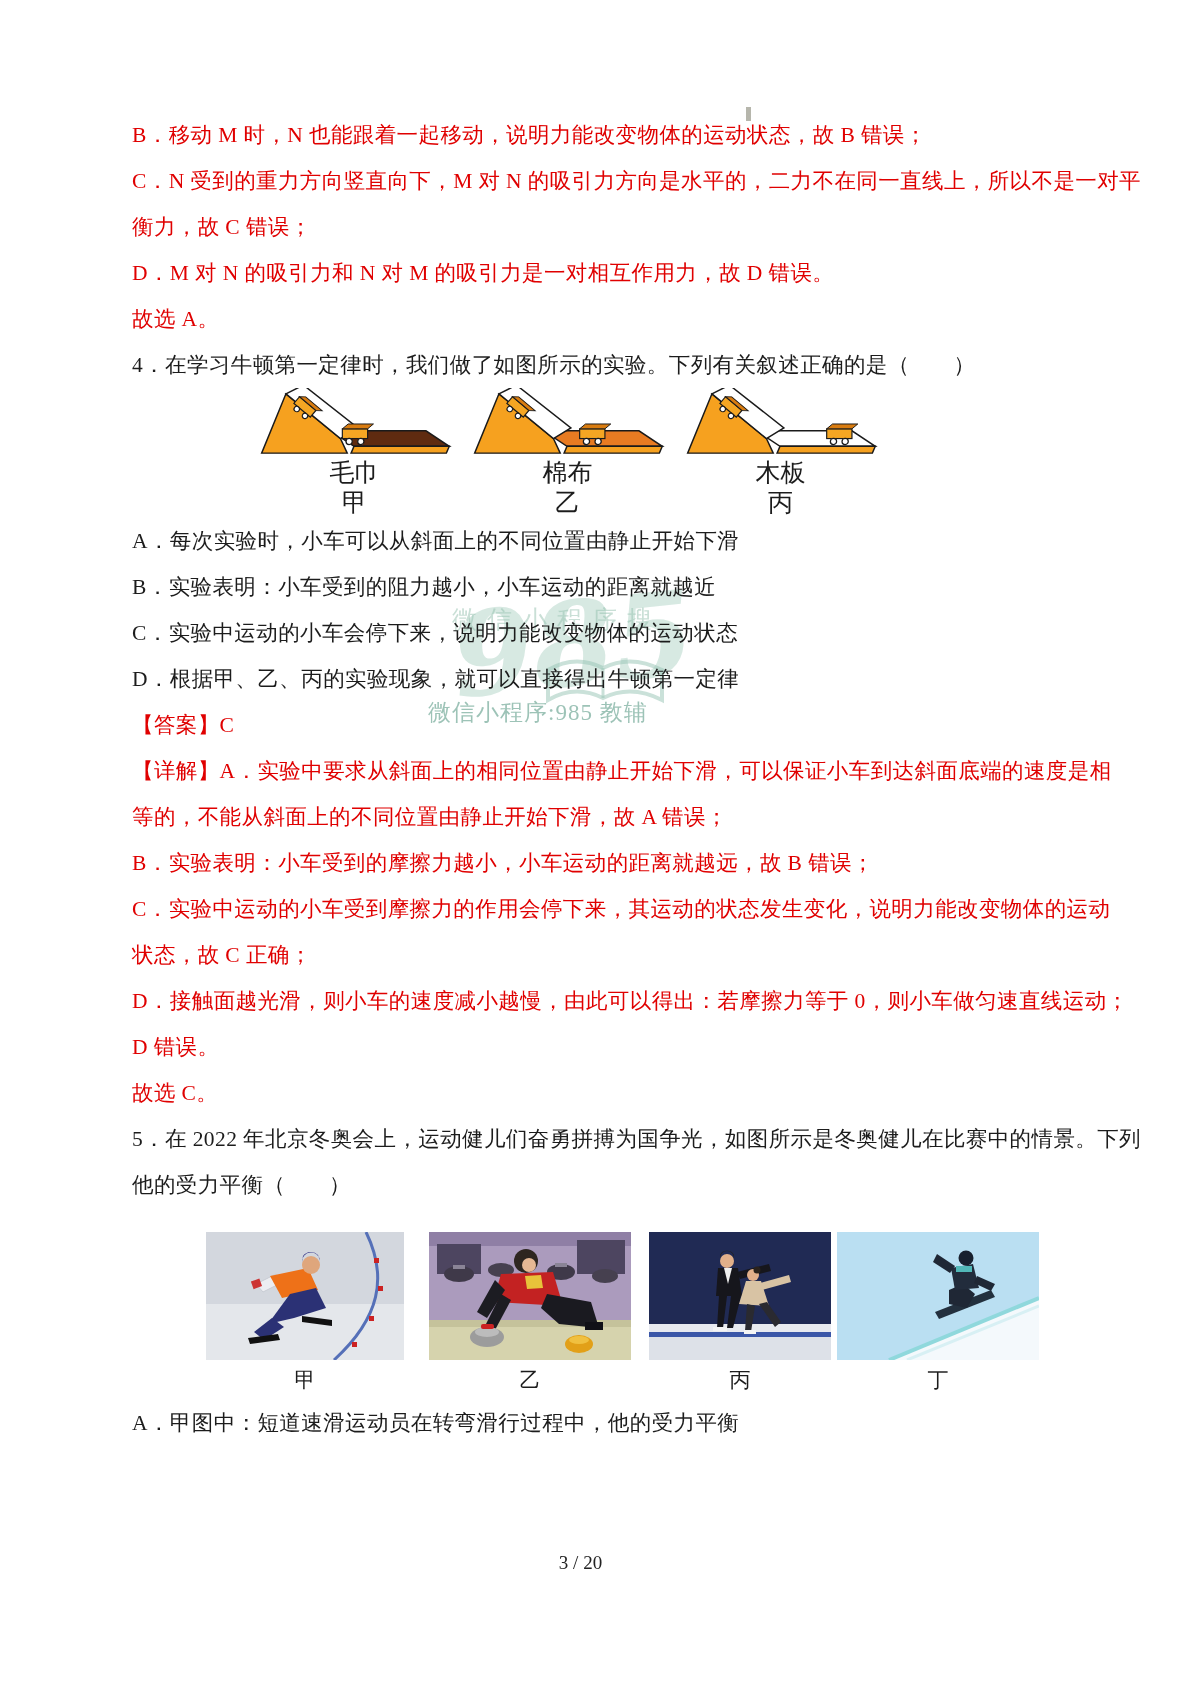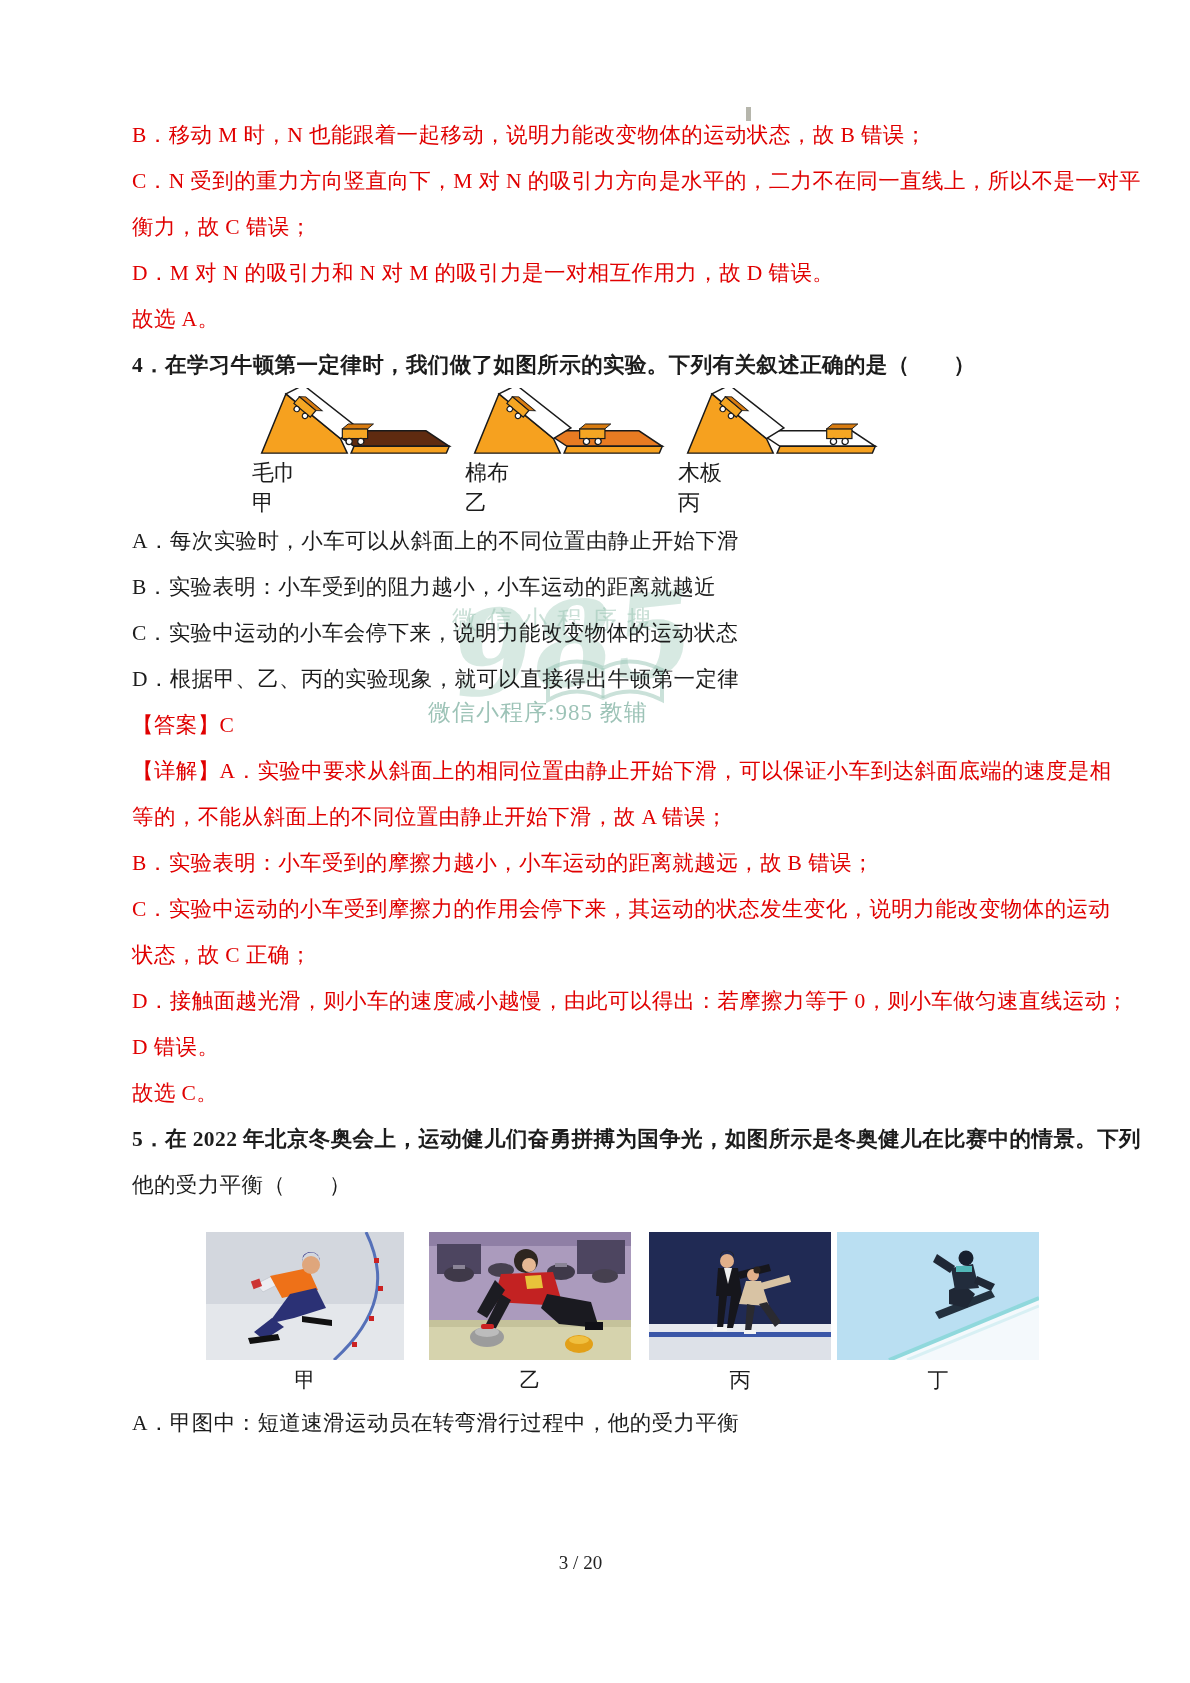--- a/index.html
+++ b/index.html
@@ -4,27 +4,27 @@
 <style>
   html,body{margin:0;padding:0;}
   body{
     width:1190px;height:1683px;position:relative;overflow:hidden;
     background:#ffffff;color:#1c1c1c;
     font-family:"Liberation Serif","DejaVu Serif",serif;
   }
   .doc{position:absolute;left:4px;top:0;width:1190px;padding:112px 40px 0 128px;box-sizing:border-box;z-index:2;}
   p.line{margin:0;line-height:46px;font-size:21.5px;white-space:nowrap;letter-spacing:.4px;}
   .red{color:#e00000;}
-  .qline{margin-left:-31px;font-weight:bold;}
+  .qline{margin-left:-31px;}
   .bracket{margin-left:-11px;}
 
   .figrow{display:flex;gap:8px;margin-left:120px;height:70px;}
   .figrow svg{display:block;}
   .sublabels{display:flex;gap:8px;margin-left:120px;}
-  .sublabels span{width:205px;line-height:30px;font-size:22px;}
+  .sublabels span{width:205px;text-align:center;line-height:30px;font-size:25px;}
 
   .photorow{display:flex;margin-left:74px;margin-top:24px;height:128px;}
   .ph2{margin-left:25px;} .ph3{margin-left:18px;} .ph4{margin-left:6px;}
   .photolabels{display:flex;margin-left:74px;}
   .photolabels span{text-align:center;line-height:40px;font-size:21px;}
   .pl1{width:198px;} .pl2{width:202px;margin-left:25px;} .pl3{width:182px;margin-left:18px;} .pl4{width:202px;margin-left:6px;}
   .optA{margin-top:6px;}
 
   .footer{position:absolute;left:0;top:1552px;width:1161px;text-align:center;
     font-size:19px;color:#222;z-index:2;}

